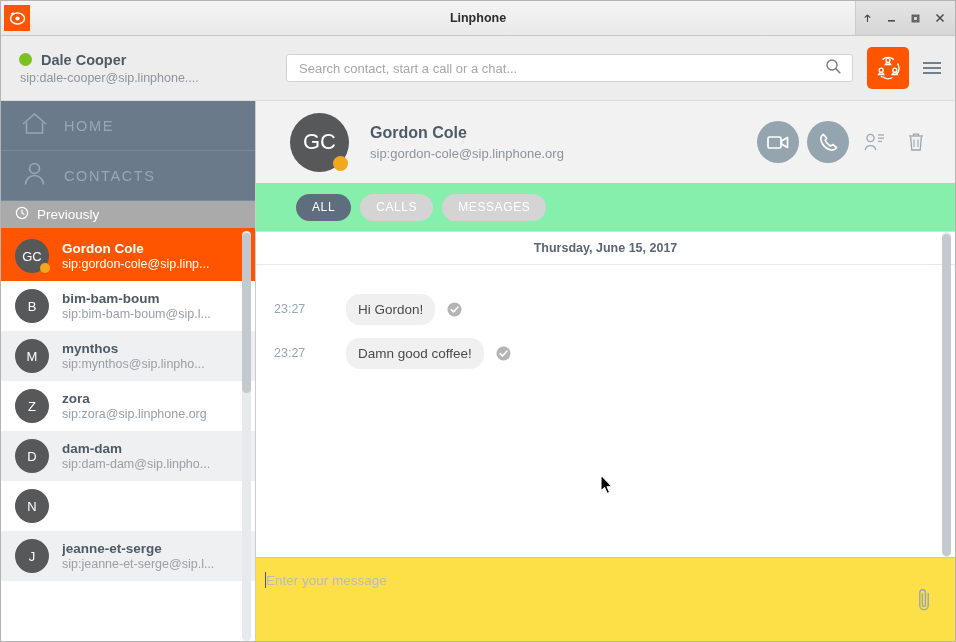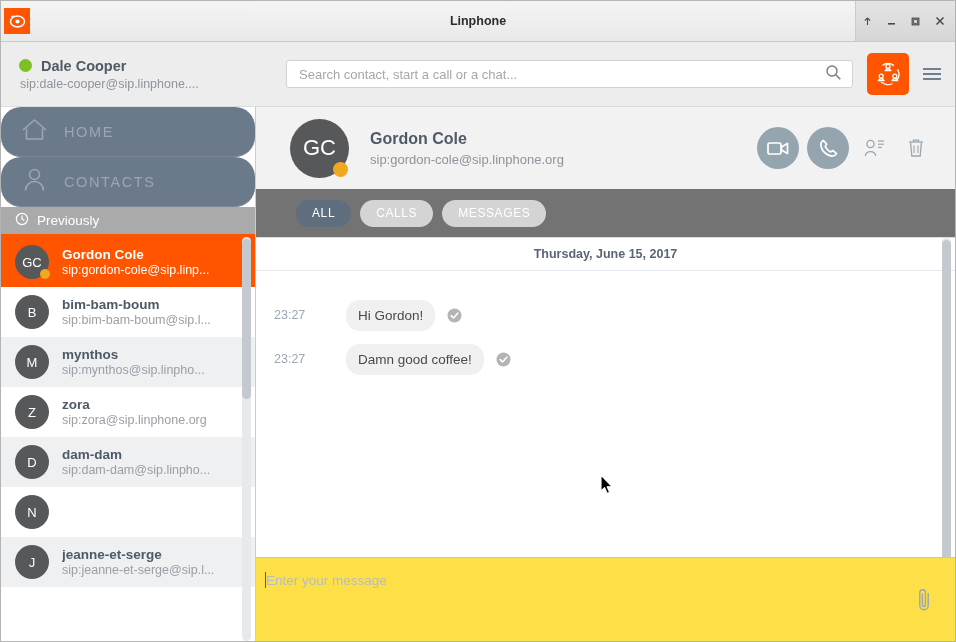--- a/index.html
+++ b/index.html
@@ -12,21 +12,21 @@
   .window {
     width: 956px; height: 642px;
     position: relative;
     background: #f2f2f2;
     border: 1px solid #b4b4b4;
     display: flex; flex-direction: column;
   }
 
   
   .titlebar {
-    height: 41px; min-height: 31px;
+    height: 35px; min-height: 31px;
     background: linear-gradient(to bottom, #f4f4f4, #e9e9e9);
     border-bottom: 1px solid #c8c8c8;
     display: flex; align-items: center;
     position: relative;
   }
   .app-icon {
     width: 26px; height: 26px; margin-left: 3px;
     background: #ff5400;
     display: flex; align-items: center; justify-content: center;
     flex: 0 0 auto;
@@ -106,21 +106,20 @@
     background: #ffffff;
     border-right: 1px solid #c9ccd0;
     min-height: 0;
   }
   .nav-item {
     height: 50px; min-height: 50px;
     background: #6b7a8b;
     display: flex; align-items: center; gap: 16px;
     padding-left: 20px; cursor: pointer;
     border-bottom: 1px solid #7a8899;
-    border-radius: 20px;
   }
   .nav-label {
     font-size: 14.5px; letter-spacing: 1.6px; color: #9aa6b4;
   }
   .section-head {
     height: 30px; min-height: 30px; background: #aaaaaa;
     display: flex; align-items: center; gap: 8px;
     padding-left: 14px;
     border-bottom: 3px solid #ff5400;
   }
@@ -193,21 +192,21 @@
     background: #95a5af; border: none; cursor: pointer;
     display: flex; align-items: center; justify-content: center;
   }
   .plain-btn {
     width: 34px; height: 34px; background: transparent; border: none;
     cursor: pointer; display: flex; align-items: center; justify-content: center;
   }
   .plain-btn:first-of-type { margin-left: 18px; }
 
   .filters {
-    height: 48px; min-height: 48px; background: #737373;
+    height: 48px; min-height: 48px; background: #86efac;
     display: flex; align-items: center; gap: 9px; padding-left: 40px;
   }
   .chip {
     height: 27px; border-radius: 14px; border: none;
     padding: 0 16px; font-size: 12px; letter-spacing: 0.6px;
     font-family: "Liberation Sans", sans-serif;
     background: #d4d4d4; color: #ffffff; cursor: pointer;
   }
   .chip.active { background: #5e6e7e; }
 

